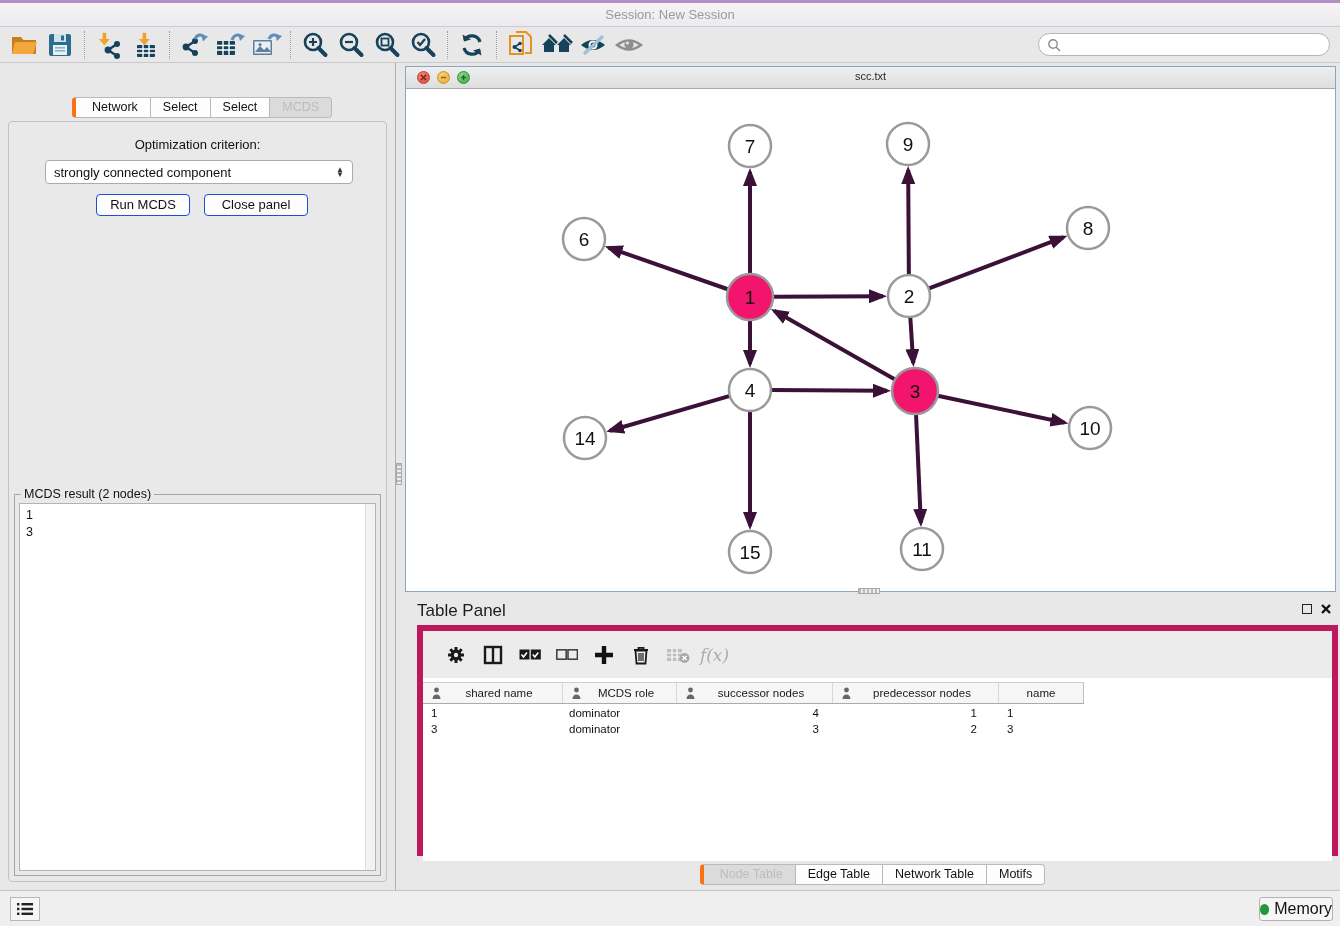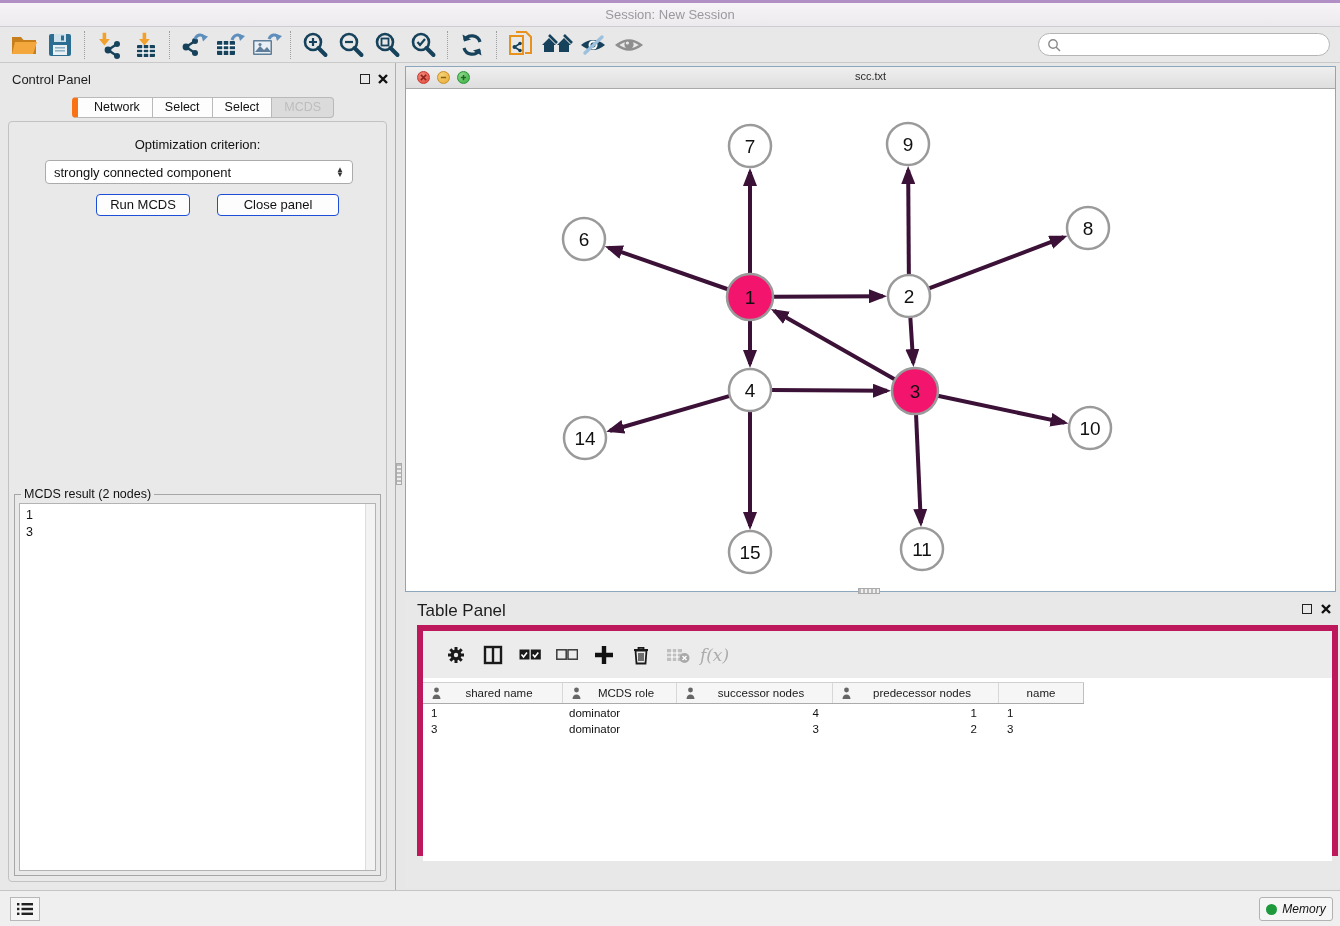--- a/index.html
+++ b/index.html
@@ -25,21 +25,21 @@
   .control-panel { left:0; top:63px; width:396px; height:827px; background:#E8E8E8; border-right:1px solid #AFAFAF; }
   .panel-header { position:absolute; left:0; top:7px; width:100%; height:20px; }
   .panel-title { position:absolute; left:12px; top:2px; font-size:13px; color:#1c1c1c; }
   .float-icon { position:absolute; width:10px; height:10px; border:1.6px solid #222; background:transparent; }
   .close-x { position:absolute; width:12px; height:12px; }
   .close-x svg { display:block; }
 
   .tabs-row { position:absolute; display:flex; }
   .tab { height:21px; line-height:19px; padding:0 12px; font-size:12.5px; color:#111; background:#FDFDFD;
     border:1px solid #B9B9B9; border-left:none; text-align:center; }
-  .tab:first-child { border-left:6px solid #f97316; border-radius:4px 0 0 4px;padding-left:16px; }
+  .tab:first-child { border-left:4px solid #f97316; border-radius:4px 0 0 4px;padding-left:16px; }
   .tab:last-child { border-radius:0 4px 4px 0; }
   .tab.selected { background:#DBDBDB; color:#BDBDBD; }
 
   .cp-content { position:absolute; left:8px; top:58px; width:379px; height:761px; background:#E9E9E9;
     border:1px solid #C2C2C2; border-radius:4px; }
   .opt-label { position:absolute; left:0; top:15px; width:100%; text-align:center; font-size:13px; color:#111; }
   .dropdown { position:absolute; left:36px; top:38px; width:308px; height:24px; background:#fff; border:1px solid #ABABAB;
     border-radius:4px; display:flex; align-items:center; padding:0 8px; font-size:13px; color:#111; }
   .dd-arrows { margin-left:auto; display:flex; flex-direction:column; align-items:center; line-height:5px; font-size:8px; color:#333; }
   .btn { position:absolute; height:22px; background:#FDFDFD; border:1px solid #1d4ed8; border-radius:4px;
@@ -85,21 +85,21 @@
   .c2 { width:156px; text-align:right; padding-right:14px; } .c3 { width:166px; text-align:right; padding-right:22px; }
   .c4 { width:85px; padding-left:8px; }
 
   .tp-tabs { position:absolute; left:0; top:268px; width:100%; display:flex; justify-content:center; }
 
   
   .statusbar { left:0; top:890px; width:1340px; height:36px; background:#EFEFEF; border-top:1px solid #C5C5C5; }
   .list-btn { position:absolute; left:10px; top:6px; width:30px; height:24px; background:#F6F6F6; border:1px solid #B8B8B8;
     display:flex; align-items:center; justify-content:center; }
   .memory-btn { position:absolute; right:7px; top:6px; width:74px; height:24px; background:#F6F6F6; border:1px solid #B2B2B2;
-    border-radius:3px; display:flex; align-items:center; justify-content:center; gap:5px; font-size:12px; color:#111;font-style:italic; }
+    border-radius:3px; display:flex; align-items:center; justify-content:center; gap:5px; font-size:16px; color:#111; }
   .mem-dot { width:11px; height:11px; border-radius:50%; background:#1E9A3C; }
 </style>
 </head>
 <body>
 
 <div class="abs mac-titlebar">Session: New Session</div>
 
 <div class="abs toolbar">
   <div class="tb-btn" style="margin-left:6px">
     <svg width="28" height="24" viewBox="0 0 28 24">
@@ -245,46 +245,37 @@
   <div class="search-wrap">
     <svg width="14" height="14" viewBox="0 0 14 14">
       <circle cx="6" cy="6" r="4.2" fill="none" stroke="#8A8A8A" stroke-width="1.4"></circle>
       <path d="M9 9 l4 4" stroke="#8A8A8A" stroke-width="1.4"></path>
     </svg>
     <input class="search-input" placeholder="" style="">
   </div>
 </div>
 
 <div class="abs control-panel">
-  <div class="panel-header">
-    <span class="panel-title">Control Panel</span>
-    <span class="float-icon" style="left:360px; top:4px;"></span>
-    <span class="close-x" style="left:377px; top:3px;">
-      <svg width="12" height="12" viewBox="0 0 12 12">
-          <path d="M2 2 L10 10 M10 2 L2 10" stroke="#111" stroke-width="2.4"></path>
-        </svg>
-    </span>
-  </div>
   <div class="tabs-row" style="left:72px; top:34px;">
     <div class="tab">Network</div>
     <div class="tab">Select</div>
     <div class="tab">Select</div>
     <div class="tab selected">MCDS</div>
   </div>
   <div class="cp-content">
     <div class="opt-label">Optimization criterion:</div>
     <div class="dropdown">
       <span>strongly connected component</span>
       <span class="dd-arrows">
           <span>▲</span>
           <span>▼</span>
         </span>
     </div>
     <div class="btn" style="left:87px; top:72px; width:94px;">Run MCDS</div>
-    <div class="btn" style="left:208px; top:72px; width:122px;">Close panel</div>
+    <div class="btn" style="left:195px; top:72px; width:104px;">Close panel</div>
     <div class="result-fieldset">
       <div class="result-legend">MCDS result (2 nodes)</div>
       <div class="result-box">
         <div class="result-lines">
           <div>1</div>
           <div>3</div>
         </div>
         <div class="result-scroll"></div>
       </div>
     </div>
@@ -471,20 +462,26 @@
           <div class="td c0">3</div>
           <div class="td c1">dominator</div>
           <div class="td c2">3</div>
           <div class="td c3">2</div>
           <div class="td c4">3</div>
         </div>
       </div>
     </div>
   </div>
 
+  <div class="tp-tabs">
+    <div class="tab selected">Node Table</div>
+    <div class="tab">Edge Table</div>
+    <div class="tab">Network Table</div>
+    <div class="tab">Motifs</div>
+  </div>
 </div>
 
 <div class="abs statusbar">
   <div class="list-btn">
     <svg width="16" height="14" viewBox="0 0 16 14">
       <g fill="#222">
           <rect x="0" y="1" width="2.4" height="2.4"></rect>
           <rect x="0" y="5.8" width="2.4" height="2.4"></rect>
           <rect x="0" y="10.6" width="2.4" height="2.4"></rect>
       <rect x="4.5" y="1" width="11.5" height="2.4"></rect>

